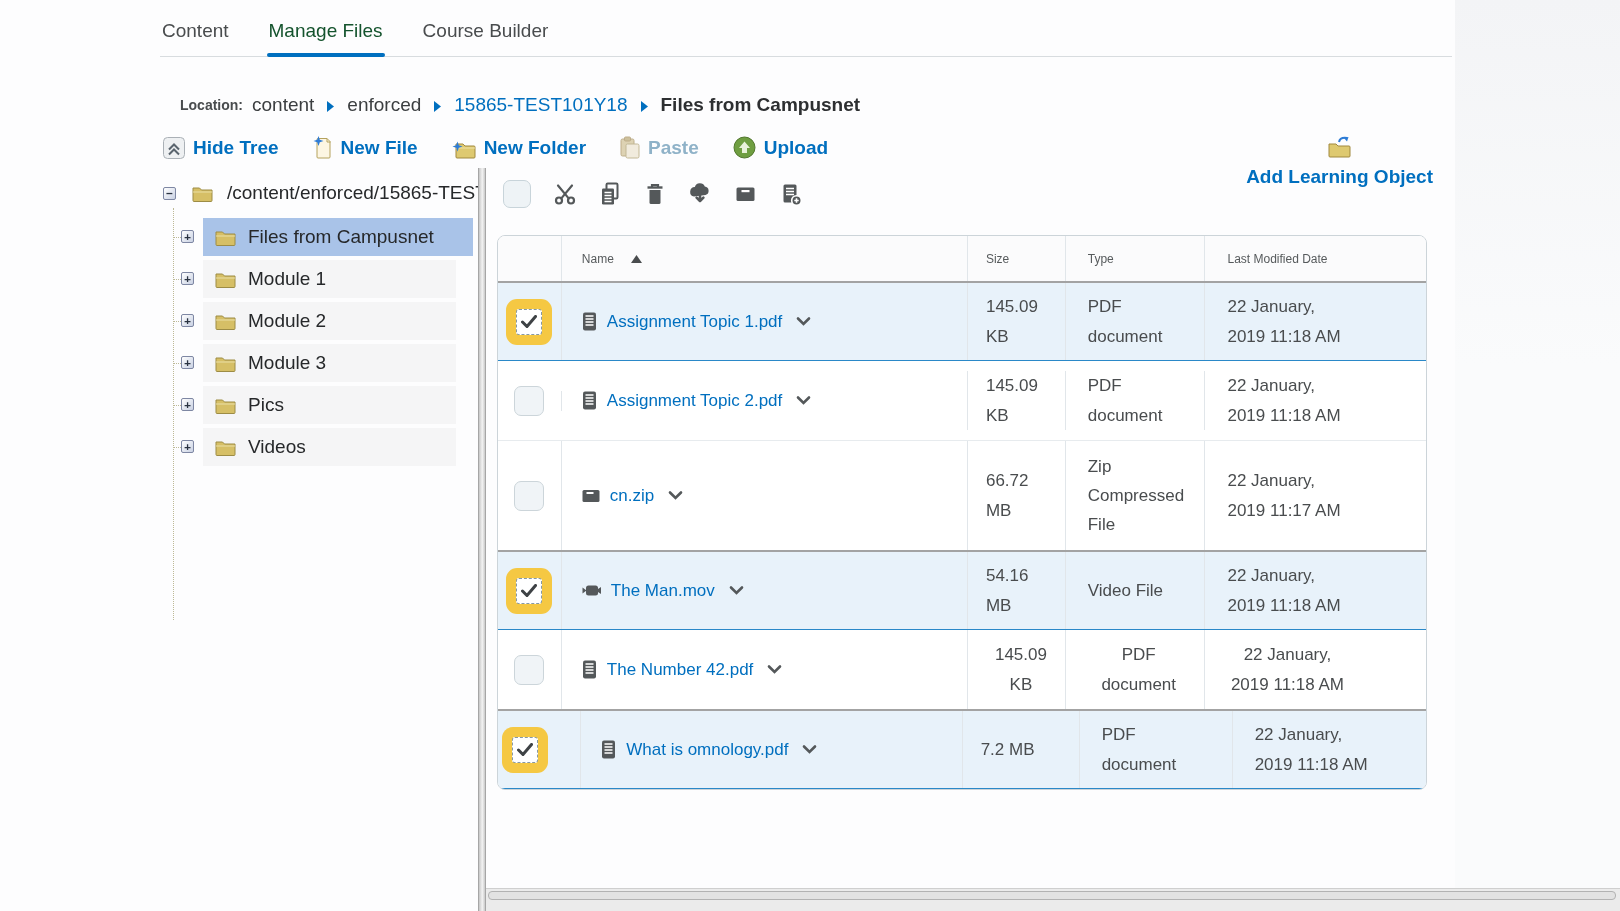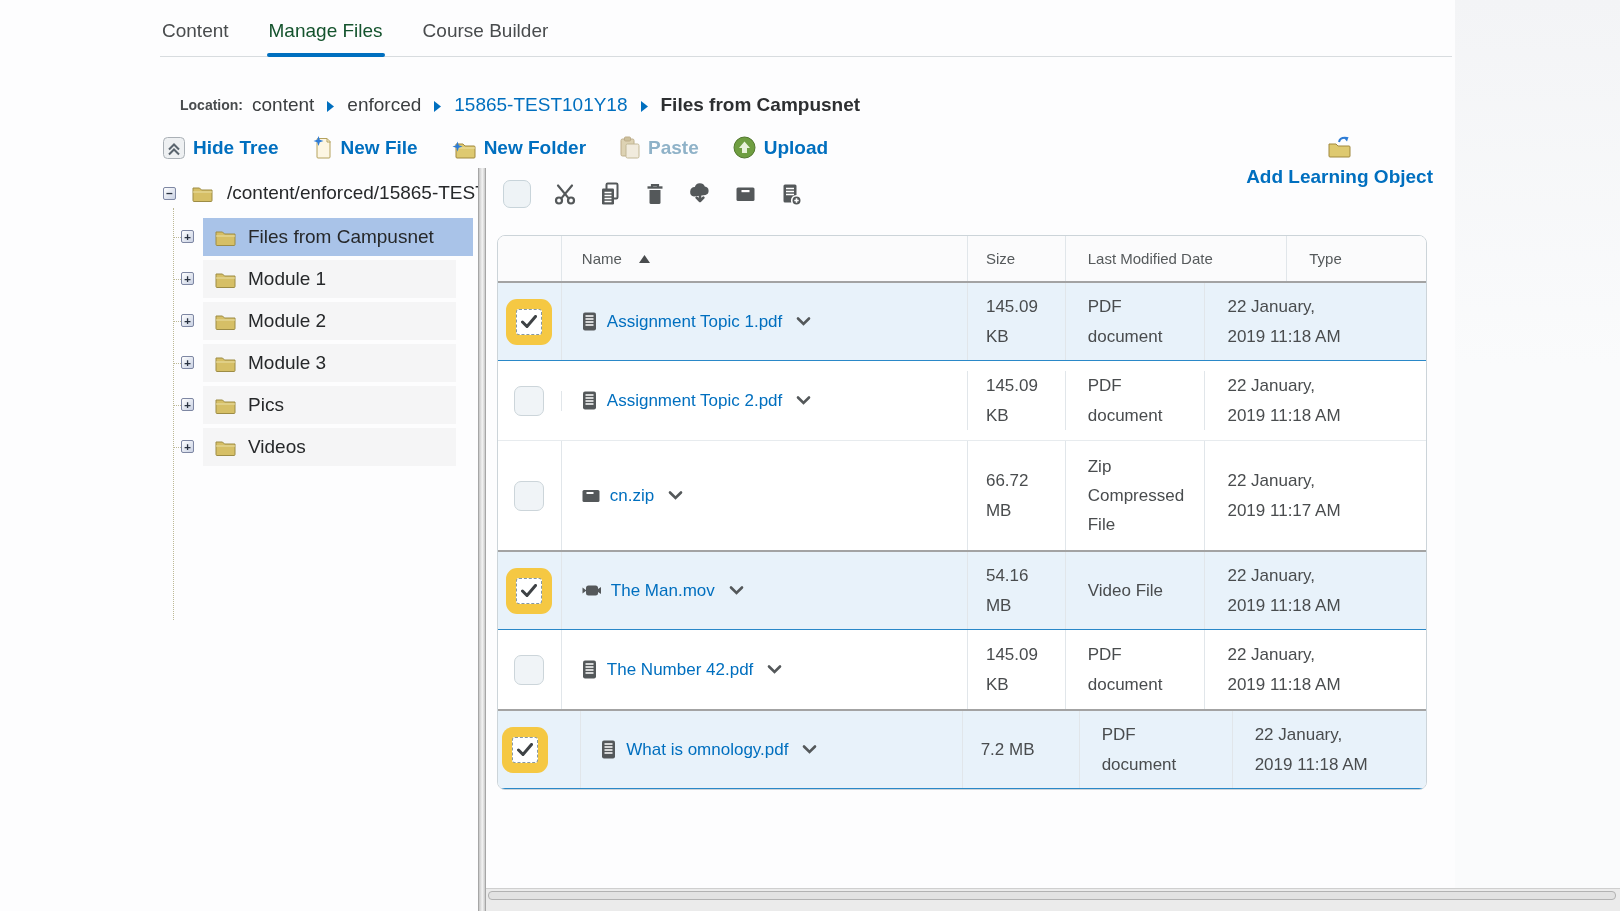--- a/index.html
+++ b/index.html
@@ -55,21 +55,21 @@
 
   
   .ftools { position:absolute; left:497px; top:180px; display:flex; align-items:center; }
   .sel-all { width:28px; height:28px; border:1px solid #c8d4da; border-radius:7px; background:#eef3f6; margin:0 22px 0 6px; cursor:pointer; }
   .fbtn { width:24px; height:24px; margin-right:21px; cursor:pointer; display:inline-flex; align-items:center; justify-content:center; }
 
   
   .ftable { position:absolute; left:497px; top:235px; width:930px; background:#fff;
     border:1px solid #ccd4d9; border-radius:8px; overflow:hidden; }
   .hrow { display:flex; height:46px; background:#fbfbfc; border-bottom:1px solid #e2e7ea; }
-  .hcell { display:flex; align-items:center; font-size:15px; color:#565a5c; }
+  .hcell { display:flex; align-items:center; font-size:12px; color:#565a5c; }
   .frow { display:flex; border-bottom:1px solid #e7ebee; background:#fff; }
   .frow:last-child { border-bottom:none; }
   .frow.selected { background:#e8f2fa; border-top:2px solid #a3a3a3; border-bottom:1px solid #2a88c8; margin-top:-1px; }
   .cell { display:flex; align-items:center; }
   .c-check { width:63px; justify-content:center; }
   .c-name  { width:407px; border-left:1px solid #e1e6ea; padding-left:20px; gap:10px; }
   .c-size  { width:98px;  border-left:1px solid #e1e6ea; padding-left:18px; }
   .c-type  { width:140px; border-left:1px solid #e1e6ea; padding-left:22px; }
   .c-date  { width:222px; border-left:1px solid #e1e6ea; padding-left:22px; }
   .wrapspan { display:block; font-size:17px; color:#494c4e; line-height:1.72; }
@@ -327,25 +327,25 @@
         <span>Name</span>
         <span class="sort-arrow">
             <svg width="11" height="8" viewBox="0 0 11 8">
               <path d="M5.5 0 L11 8 H0 Z" fill="#494c4e"></path>
             </svg>
           </span>
       </div>
       <div class="hcell c-size">
         <span>Size</span>
       </div>
+      <div class="hcell c-type">
+        <span>Type</span>
+      </div>
       <div class="hcell c-date">
         <span>Last Modified Date</span>
-      </div>
-      <div class="hcell c-type">
-        <span>Type</span>
       </div>
     </div>
     <div id="rows">
         <div class="frow selected" style="height: 80px;">
           <div class="cell c-check">
             <span class="cbx-focus">
               <span class="cbx">
                 <span class="icn">
                   <svg width="16" height="13" viewBox="0 0 16 13">
                     <path d="M1.5 7 L6 11.5 L14.5 1.5" fill="none" stroke="#3e4245" stroke-width="3" stroke-linecap="round"></path>
@@ -464,21 +464,21 @@
           <div class="cell c-size">
             <span class="wrapspan">54.16 MB</span>
           </div>
           <div class="cell c-type">
             <span class="wrapspan">Video File</span>
           </div>
           <div class="cell c-date">
             <span class="wrapspan">22 January, 2019 11:18 AM</span>
           </div>
         </div>
-        <div class="frow" style="height: 80px;">
+        <div class="frow" style="height: 80px; text-align: center;">
           <div class="cell c-check">
             <span class="cbx-un"></span>
           </div>
           <div class="cell c-name">
             <span class="icn">
               <svg width="15" height="19" viewBox="0 0 15 19">
                 <rect x="1" y="0.5" width="13" height="18" rx="2" fill="#54585a"></rect>
                 <path d="M3.5 4 h8 M3.5 7 h8 M3.5 10 h8 M3.5 13 h8" stroke="#fff" stroke-width="1.3"></path>
               </svg>
             </span>

